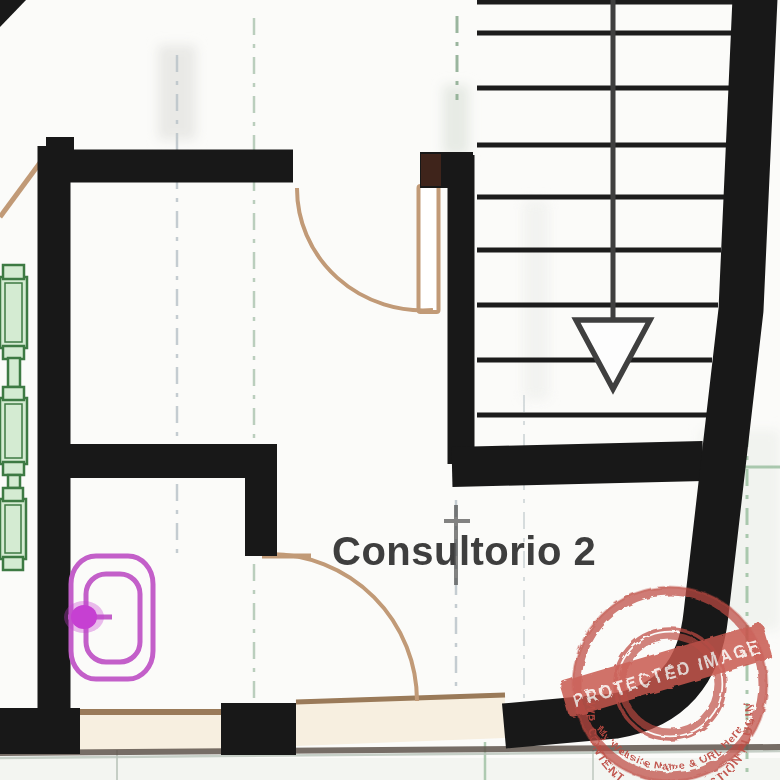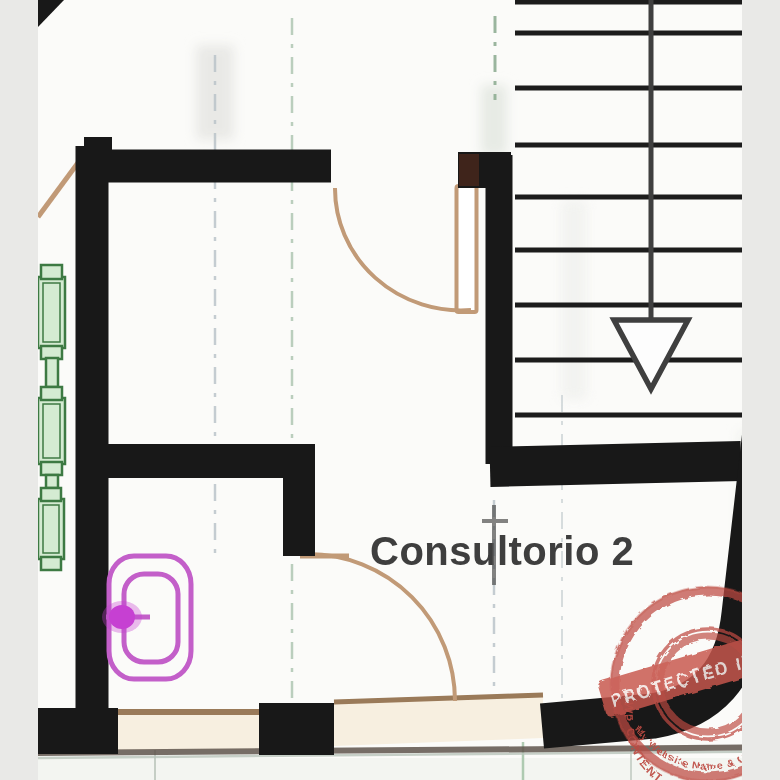--- a/index.html
+++ b/index.html
@@ -1,17 +1,17 @@
 <!DOCTYPE html>
 <html><head>
 <meta charset="utf-8">
 <style>
   html,body{margin:0;padding:0;background:#e9e9e7;}
   .stage{
-    position:relative;width:704px;height:780px;margin:0 auto;
+    position:relative;width:780px;height:780px;margin:0 auto;
     background:#fbfbf9;overflow:hidden;
     font-family:"Liberation Sans","DejaVu Sans",sans-serif;
   }
   .stage svg{display:block;filter:blur(.45px) saturate(.98);}
   .room-label{
     font-family:"Liberation Sans","DejaVu Sans",sans-serif;
     font-weight:bold;font-size:40px;letter-spacing:.5px;
   }
   .stamp-arc-text{font-family:"Liberation Sans","DejaVu Sans",sans-serif;font-weight:bold;}
   .banner-text{font-family:"Liberation Sans","DejaVu Sans",sans-serif;font-weight:bold;}

